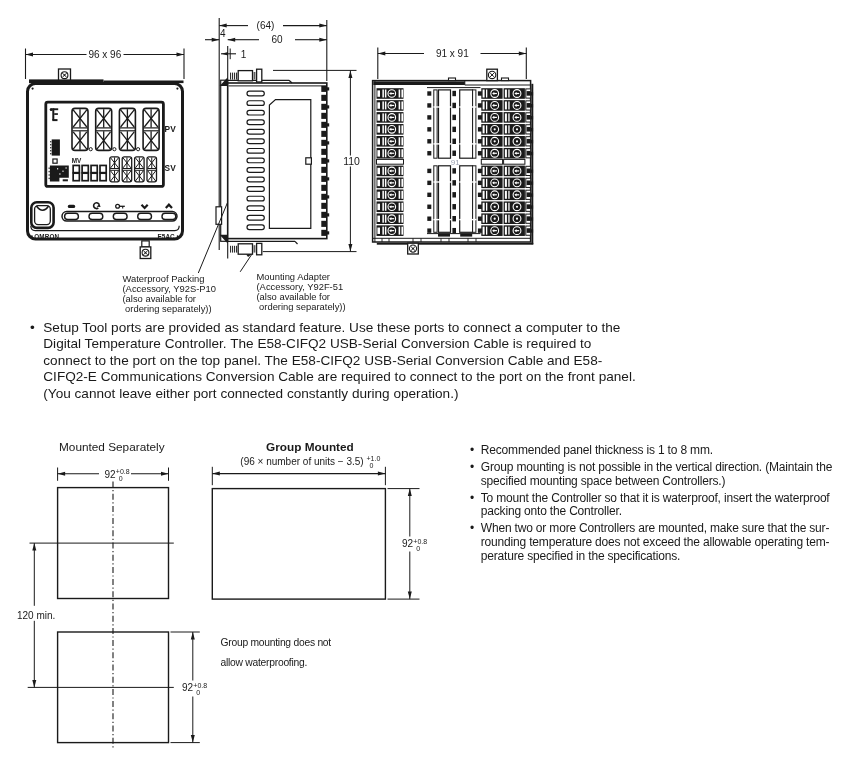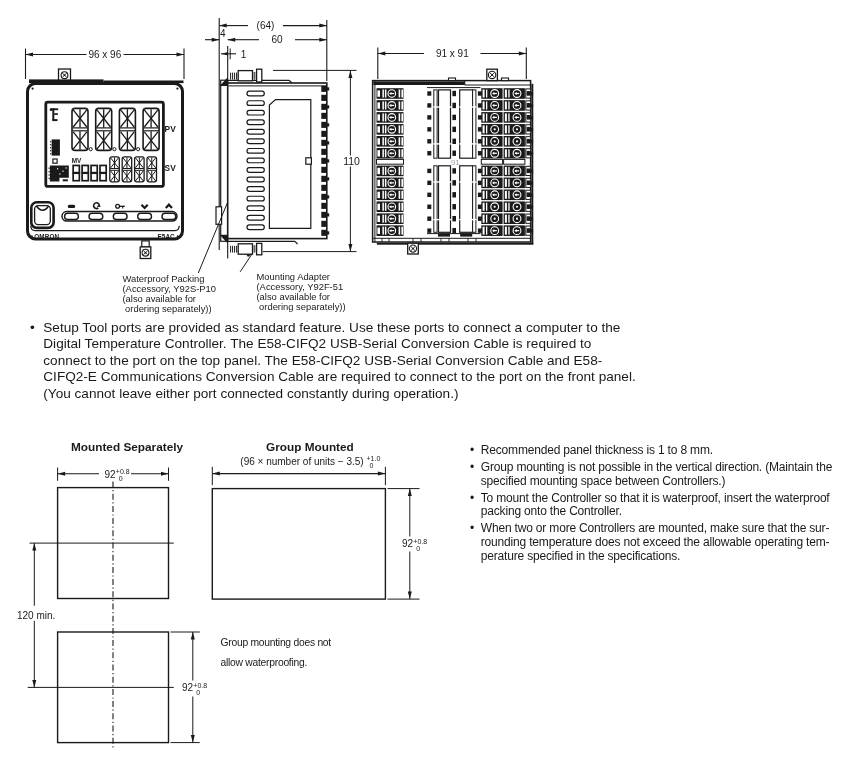--- a/index.html
+++ b/index.html
@@ -649,21 +649,21 @@
 
 <div class="abs" style="left:122.5px; top:273.6px; font-size:9.4px; line-height:10px; white-space:nowrap;">Waterproof Packing<br>(Accessory, Y92S-P10<br>(also available for<br>&nbsp;ordering separately))</div>
 
 <div class="abs" style="left:228.5px; top:272px; font-size:9.4px; line-height:9.95px; white-space:nowrap;margin-left:28px;">Mounting Adapter<br>(Accessory, Y92F-51<br>(also available for<br>&nbsp;ordering separately))</div>
 
 <div class="abs" style="left:30px; top:320px; font-size:13.6px; line-height:16.45px; white-space:nowrap;">
 <span style="position:absolute; left:0;">•</span>
 <div style="margin-left:13.3px;">Setup Tool ports are provided as standard feature. Use these ports to connect a computer to the<br>Digital Temperature Controller. The E58-CIFQ2 USB-Serial Conversion Cable is required to<br>connect to the port on the top panel. The E58-CIFQ2 USB-Serial Conversion Cable and E58-<br>CIFQ2-E Communications Conversion Cable are required to connect to the port on the front panel.<br>(You cannot leave either port connected constantly during operation.)</div>
 </div>
 
-<div class="abs" style="left:59px; top:439.8px; font-size:11.8px; font-weight:bold;margin-left:12px;">Mounted Separately</div>
+<div class="abs" style="left:59px; top:439.8px; font-size:11.8px; font-weight:normal;">Mounted Separately</div>
 <div class="abs" style="left:266px; top:439.8px; font-size:11.8px; font-weight:bold;">Group Mounted</div>
 
 <div class="abs" style="left:220.5px; top:633px; font-size:10.3px; letter-spacing:-0.25px; line-height:20px;">Group mounting does not<br>allow waterproofing.</div>
 
 <div class="abs" style="left:470px; top:443.8px; width:385px; font-size:12px; letter-spacing:-0.18px; line-height:13.8px; white-space:nowrap;">
 <div style="position:relative; padding-left:10.8px;"><span style="position:absolute; left:0;">•</span>Recommended panel thickness is 1 to 8 mm.</div>
 <div style="position:relative; margin-top:3.2px; padding-left:10.8px;"><span style="position:absolute; left:0;">•</span>Group mounting is not possible in the vertical direction. (Maintain the<br>specified mounting space between Controllers.)</div>
 <div style="position:relative; margin-top:3.2px; padding-left:10.8px;"><span style="position:absolute; left:0;">•</span>To mount the Controller so that it is waterproof, insert the waterproof<br>packing onto the Controller.</div>
 <div style="position:relative; margin-top:3.2px; padding-left:10.8px;"><span style="position:absolute; left:0;">•</span>When two or more Controllers are mounted, make sure that the sur-<br>rounding temperature does not exceed the allowable operating tem-<br>perature specified in the specifications.</div>
 </div>

